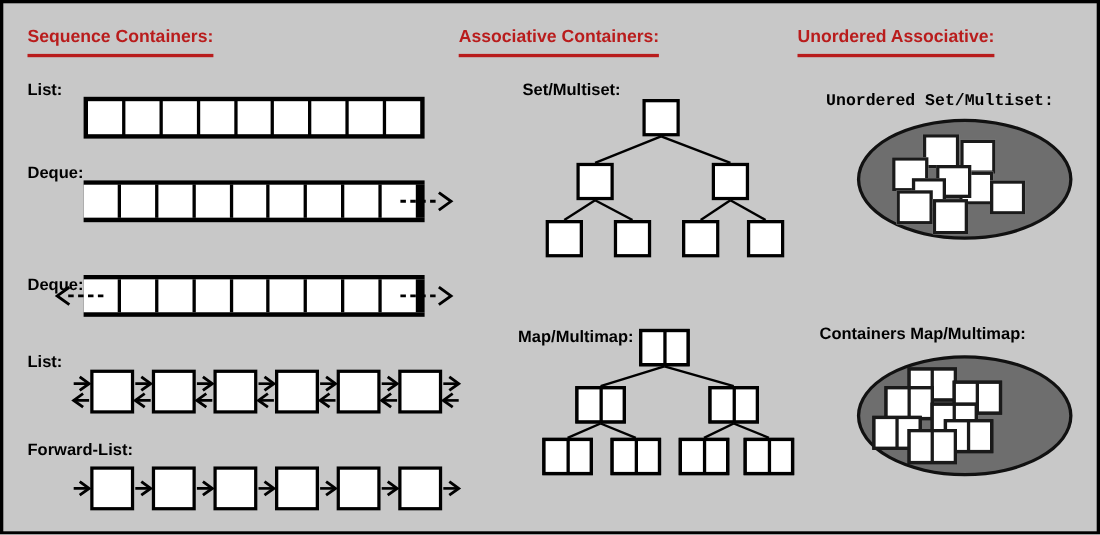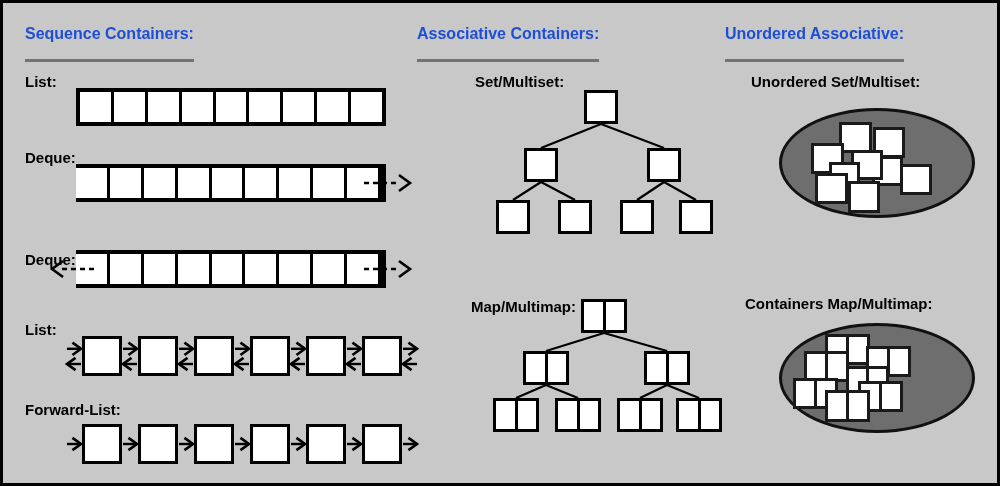--- a/index.html
+++ b/index.html
@@ -9,24 +9,24 @@
     width:1000px;height:486px;
     background:#c8c8c8;
     border:3px solid #000000;
     box-sizing:border-box;
     overflow:hidden;
   }
   .col-header{
     position:absolute;
     font-weight:bold;
     font-size:16px;
-    color:#1d4ed8;
+    color:#b91c1c;
     white-space:nowrap;
-    padding-bottom:16px;
-    border-bottom:3px solid #737373;
+    padding-bottom:6px;
+    border-bottom:3px solid #b91c1c;
   }
   .lbl{
     position:absolute;
     font-weight:bold;
     font-size:15px;
     color:#000;
     white-space:nowrap;
   }
   
   .strip{
@@ -203,21 +203,21 @@
         <span></span>
         <span></span>
       </div>
       <div class="pairnode" style="left: 673px; top: 395px; width: 46px; height: 34px;">
         <span></span>
         <span></span>
       </div>
     </div>
 
   <div id="unordered-layer">
-      <div class="lbl" style="left: 748px; top: 70px;">Unordered Set/Multiset:</div>
+      <div class="lbl" style="left: 748px; top: 80px; font-family: Liberation Mono, monospace;">Unordered Set/Multiset:</div>
       <div class="ellipse" style="left: 776px; top: 105px; width: 196px; height: 110px;"></div>
       <div class="chip" style="left: 836px; top: 119px; width: 33px; height: 31px;"></div>
       <div class="chip" style="left: 808px; top: 140px; width: 33px; height: 31px;"></div>
       <div class="chip" style="left: 870px; top: 124px; width: 32px; height: 31px;"></div>
       <div class="chip" style="left: 869px; top: 153px; width: 31px; height: 30px;"></div>
       <div class="chip" style="left: 848px; top: 147px; width: 32px; height: 30px;"></div>
       <div class="chip" style="left: 826px; top: 159px; width: 31px; height: 30px;"></div>
       <div class="chip" style="left: 812px; top: 170px; width: 33px; height: 31px;"></div>
       <div class="chip" style="left: 845px; top: 178px; width: 32px; height: 32px;"></div>
       <div class="chip" style="left: 897px; top: 161px; width: 32px; height: 31px;"></div>

